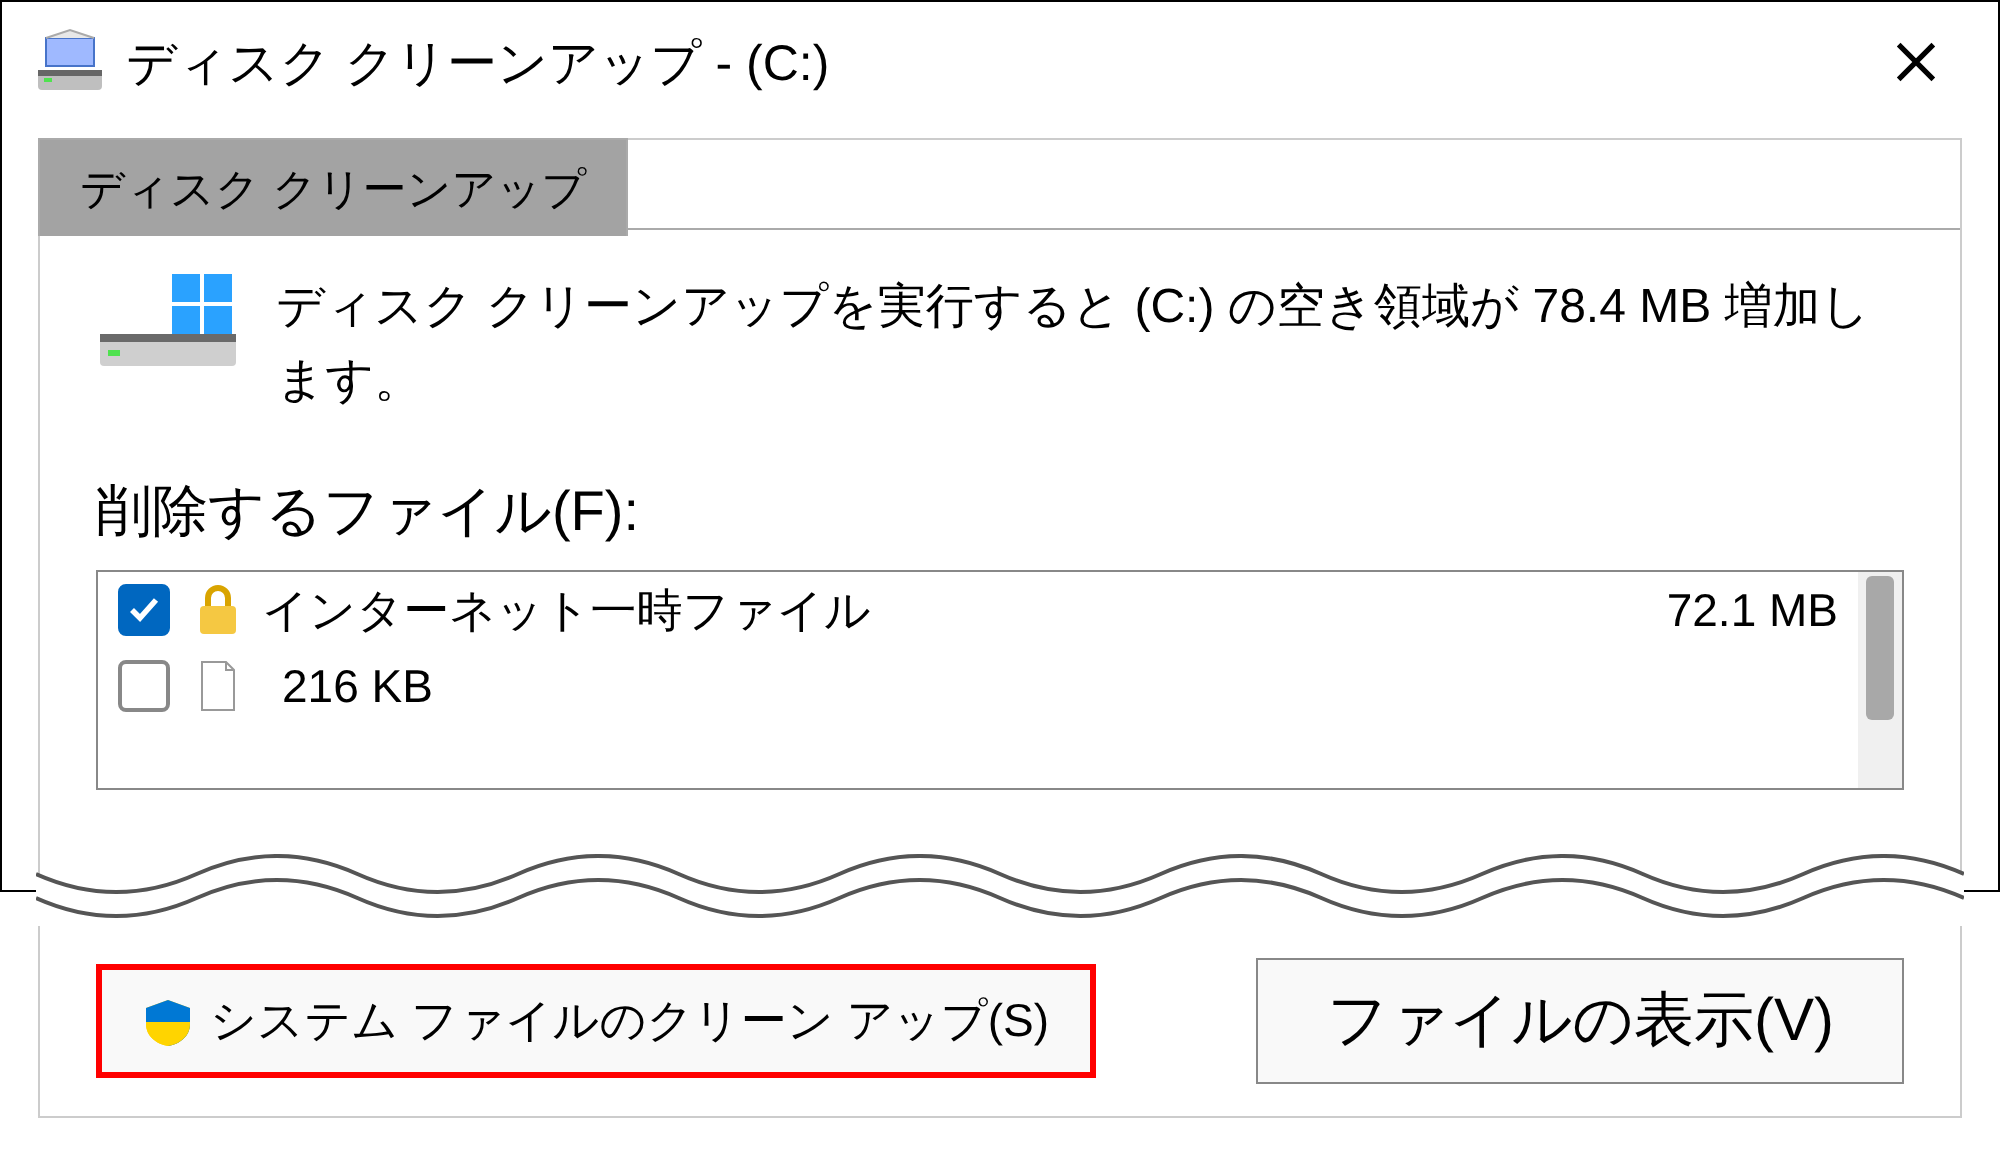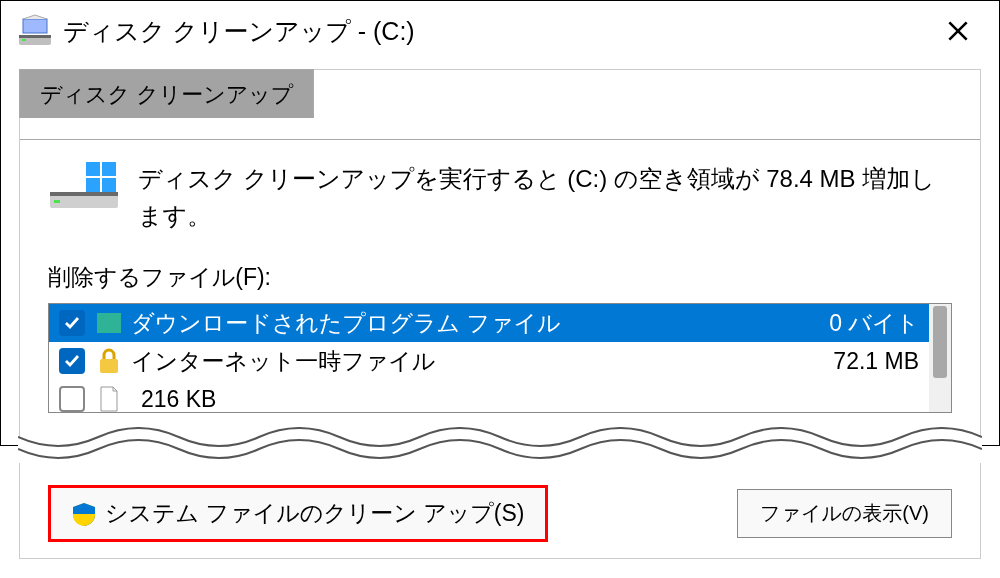--- a/index.html
+++ b/index.html
@@ -55,39 +55,38 @@
       background: #a3a3a3;
       font-size: 22px;
       z-index: 2;
     }
     .tab-body {
       position: absolute;
       top: 44px; left: 0; right: 0; bottom: 0;
       border-top: 1px solid #aaa;
       padding: 20px 28px;
       background: #fff;
-      margin-top: 25px;
     }
     .summary-row {
       display: flex;
       align-items: flex-start;
       margin-bottom: 28px;
     }
     .drive-icon {
       width: 72px; height: 50px;
       margin-right: 18px;
       flex-shrink: 0;
     }
     .summary-text {
       font-size: 24px;
       line-height: 1.55;
       color: #000;
     }
     .section-label {
-      font-size: 23px;
+      font-size: 28px;
       margin-bottom: 10px;
     }
     .file-list-container {
       border: 1px solid #888;
       height: 110px;
       position: relative;
       overflow: hidden;
     }
     .file-list {
       position: absolute;
@@ -161,22 +160,22 @@
       font-size: 23px;
       background: #f9f9f9;
       cursor: pointer;
     }
     .shield-icon {
       width: 26px; height: 26px;
       margin-right: 8px;
     }
     .view-file-btn {
       border: 1px solid #888;
-      padding: 10px 22px;
-      font-size: 20px;
+      padding: 10px 34px;
+      font-size: 30px;
       background: #f9f9f9;
       cursor: pointer;
       margin-left: auto;
     }
   </style>
 </head>
 <body>
 
 <div class="window">
   <div class="titlebar">
@@ -217,34 +216,20 @@
           </svg>
         </span>
         <div class="summary-text">ディスク クリーンアップを実行すると (C:) の空き領域が 78.4 MB 増加します。</div>
       </div>
 
       <div class="section-label">削除するファイル(F):</div>
 
       <div class="file-list-container">
         <div class="file-list">
 
-          <div class="file-row selected">
-            <span class="checkbox checked">
-              <svg viewBox="0 0 18 18">
-                  <path d="M3 9 l4 4 l8 -9" stroke="#fff" stroke-width="2.8" fill="none"></path>
-                </svg>
-            </span>
-            <span class="item-icon">
-              <svg viewBox="0 0 28 28">
-                  <rect x="2" y="4" width="24" height="20" fill="#2fb397"></rect>
-                </svg>
-            </span>
-            <span class="item-label">ダウンロードされたプログラム ファイル</span>
-            <span class="item-size">0 バイト</span>
-          </div>
 
           <div class="file-row">
             <span class="checkbox checked">
               <svg viewBox="0 0 18 18">
                   <path d="M3 9 l4 4 l8 -9" stroke="#fff" stroke-width="2.8" fill="none"></path>
                 </svg>
             </span>
             <span class="item-icon">
               <svg viewBox="0 0 28 28">
                 <rect x="5" y="12" width="18" height="14" rx="2" fill="#f5c842"></rect>

